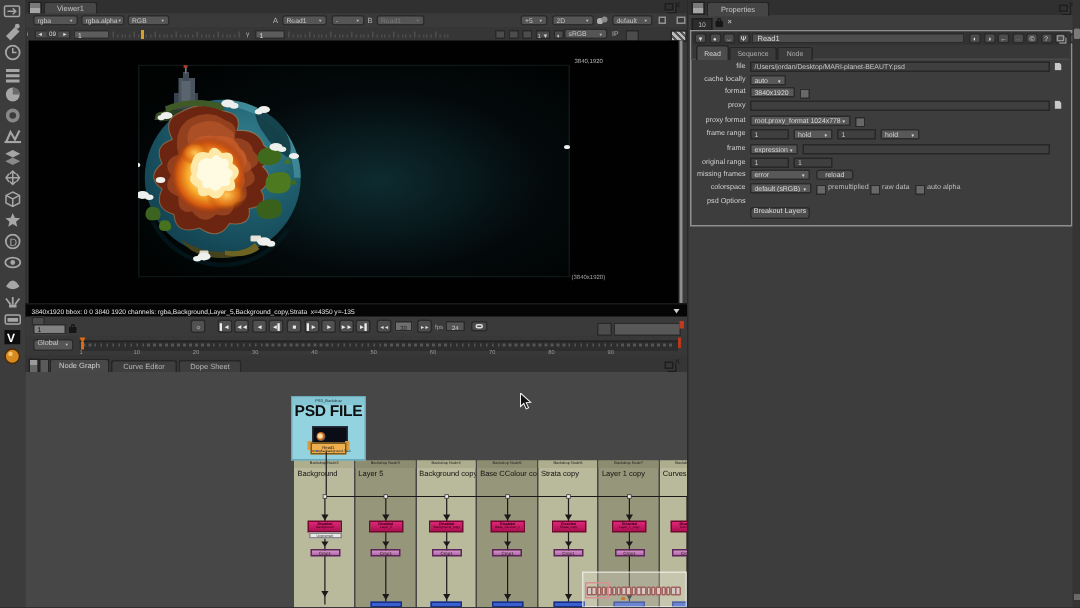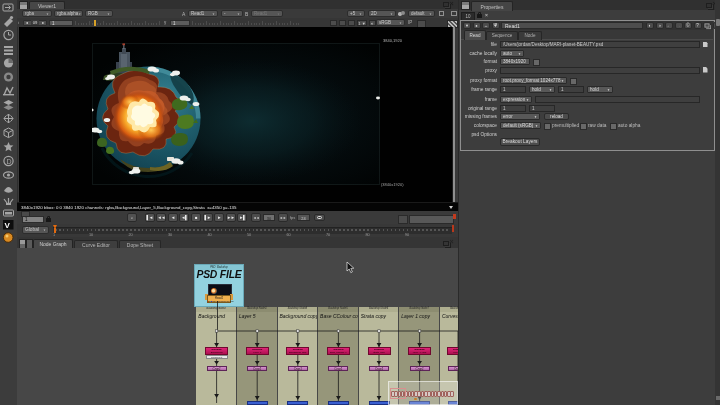--- a/index.html
+++ b/index.html
@@ -450,21 +450,21 @@
 
   <div class="abs" style="left:17px;top:237px;width:441px;height:11px;background:#353535;"></div>
   <div class="abs" style="left:19px;top:239px;width:5px;height:8px;background:linear-gradient(#9a9a9a 0 45%,#666 45% 100%);border:1px solid #222;"></div>
   <div class="abs" style="left:26px;top:239px;width:5px;height:8px;background:#5a5a5a;border:1px solid #222;"></div>
   <div class="abs" style="left:33px;top:238.5px;width:38px;height:9.5px;background:#484848;border:1px solid #232323;border-bottom:none;border-radius:2px 2px 0 0;font-size:5px;color:#cfcfcf;display:flex;align-items:center;justify-content:center;">Node Graph</div>
   <div class="abs" style="left:74px;top:239.5px;width:42px;height:8.5px;background:#3e3e3e;border:1px solid #262626;border-bottom:none;border-radius:2px 2px 0 0;font-size:5px;color:#b5b5b5;display:flex;align-items:center;justify-content:center;">Curve Editor</div>
   <div class="abs" style="left:119px;top:239.5px;width:40px;height:8.5px;background:#3e3e3e;border:1px solid #262626;border-bottom:none;border-radius:2px 2px 0 0;font-size:5px;color:#b5b5b5;display:flex;align-items:center;justify-content:center;">Dope Sheet</div>
   <span class="abs fltd" style="left:443px;top:241px;"></span>
   <div class="abs" style="left:449.5px;top:237.5px;font-size:7px;color:#242424;font-weight:bold;">×</div>
 
-  <div class="abs" style="left:17px;top:248px;width:441px;height:157px;background:#474747;overflow:hidden;font-style:italic;" id="ng">
+  <div class="abs" style="left:17px;top:248px;width:441px;height:157px;background:#474747;overflow:hidden;" id="ng">
     <div id="cols">
         <div class="abs" style="left:179.3px;top:59px;width:39.800000000000004px;height:98px;background:#b9b99b;">
           <div style="height:4.5px;background:#aeae8f;font-size:2.6px;color:#222;text-align:center;line-height:4.7px;">Backdrop Node2</div>
           <div style="font-size:5px;color:#111;padding:1px 0 0 2px;white-space:nowrap;overflow:hidden;">Background</div>
         </div>
         <div class="abs" style="left:219.9px;top:59px;width:39.800000000000004px;height:98px;background:#96967a;">
           <div style="height:4.5px;background:#8c8c70;font-size:2.6px;color:#222;text-align:center;line-height:4.7px;">Backdrop Node3</div>
           <div style="font-size:5px;color:#111;padding:1px 0 0 2px;white-space:nowrap;overflow:hidden;">Layer 5</div>
         </div>
         <div class="abs" style="left:260.5px;top:59px;width:39.800000000000004px;height:98px;background:#b9b99b;">

